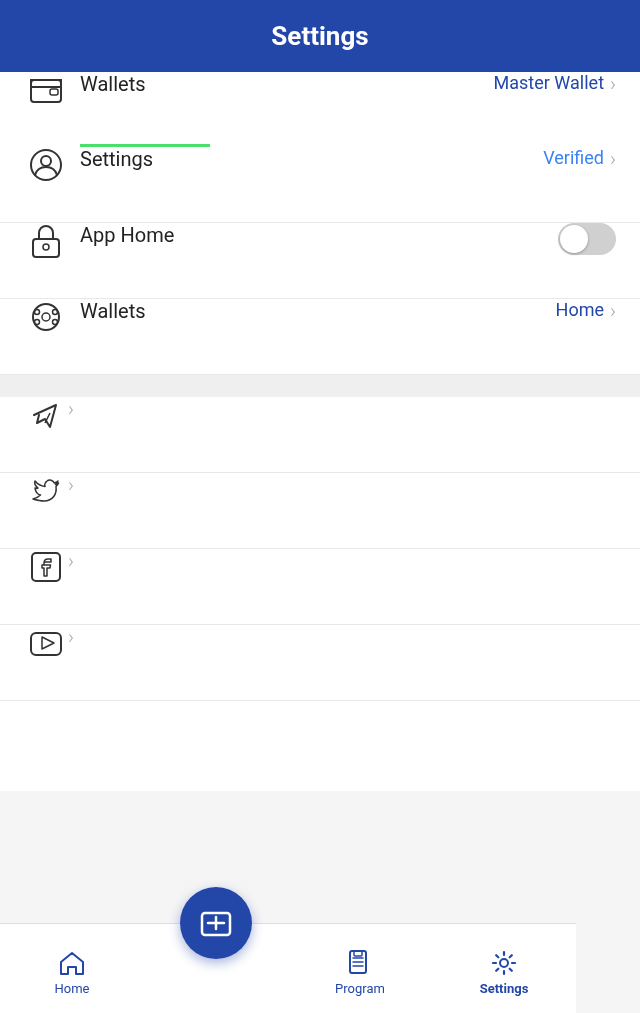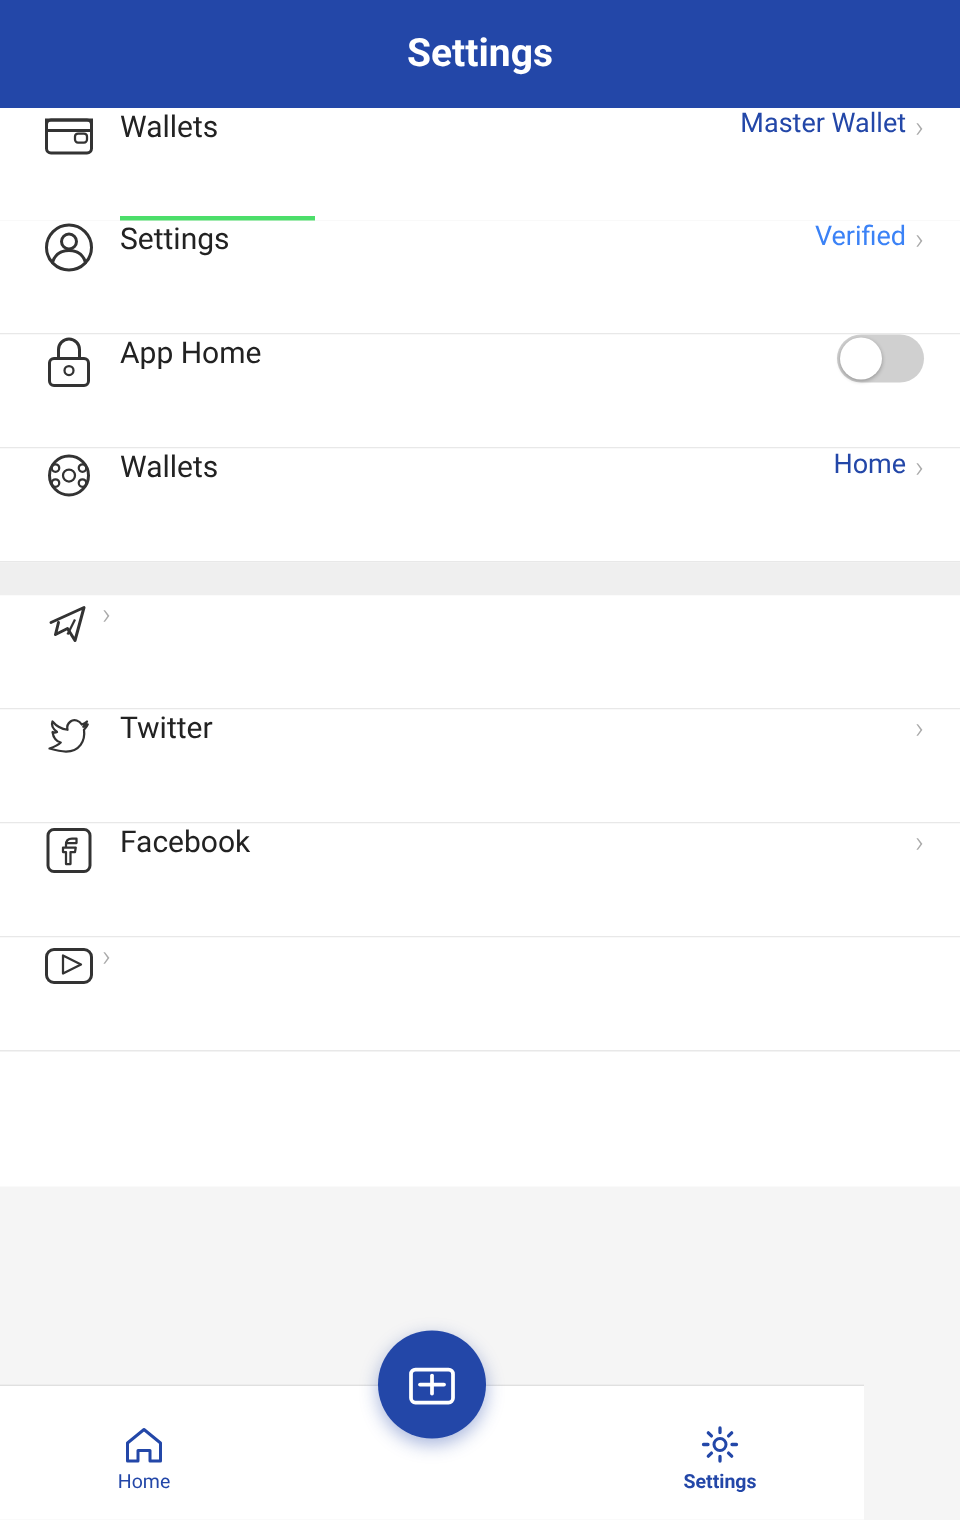--- a/index.html
+++ b/index.html
@@ -265,32 +265,30 @@
     </div>
     <span class="chevron">›</span>
   </div>
 
   <div class="settings-row">
     <div class="row-icon">
       <svg width="36" height="36" viewBox="0 0 36 36" fill="none" xmlns="http://www.w3.org/2000/svg">
         <path d="M5 26c3-1 5.5-2 7.5-4C10 21.5 7.5 19 7 15c1 .5 2 .5 3 0C7.5 13 6 10.5 7 8c2.5 3 6 5 10 5.5-.5-2 0-4 2-5.5 2.5-2 6-.5 7.5 2 1.5-.5 2.5-1 3.5-2-.5 1.5-1.5 2.5-2.5 3.5 1-.5 2-1 3-1.5-.5 1.5-1.5 2.5-2.5 3.5C29 21 25 28 16 28 12 28 8.5 27 5 26z" stroke="#333" stroke-width="1.5" fill="none" stroke-linejoin="round"></path>
       </svg>
     </div>
-    <span class="row-label">Twitter</span>
     <span class="chevron">›</span>
   </div>
 
   <div class="settings-row">
     <div class="row-icon">
       <svg width="36" height="36" viewBox="0 0 36 36" fill="none" xmlns="http://www.w3.org/2000/svg">
         <rect x="4" y="4" width="28" height="28" rx="4" stroke="#333" stroke-width="2" fill="none"></rect>
         <path d="M20 13h3v-3h-3c-2.5 0-4 1.5-4 4v2h-2v3h2v8h3v-8h3l.5-3H16v-2c0-.5.5-1 1-1h3z" stroke="#333" stroke-width="1.5" fill="none" stroke-linejoin="round"></path>
       </svg>
     </div>
-    <span class="row-label">Facebook</span>
     <span class="chevron">›</span>
   </div>
 
   <div class="settings-row">
     <div class="row-icon">
       <svg width="36" height="36" viewBox="0 0 36 36" fill="none" xmlns="http://www.w3.org/2000/svg">
         <rect x="3" y="8" width="30" height="22" rx="5" stroke="#333" stroke-width="2" fill="none"></rect>
         <polygon points="14,12 14,24 26,18" stroke="#333" stroke-width="1.5" fill="none" stroke-linejoin="round"></polygon>
       </svg>
     </div>
@@ -317,20 +315,32 @@
       <div class="fab-icon">
         <svg width="36" height="36" viewBox="0 0 36 36" fill="none" xmlns="http://www.w3.org/2000/svg">
           <rect x="4" y="8" width="28" height="22" rx="3" stroke="white" stroke-width="2.5" fill="none"></rect>
           <line x1="10" y1="18" x2="26" y2="18" stroke="white" stroke-width="2.5" stroke-linecap="round"></line>
           <line x1="18" y1="12" x2="18" y2="24" stroke="white" stroke-width="2.5" stroke-linecap="round"></line>
         </svg>
       </div>
     </div>
   </div>
 
+  <div class="nav-item">
+    <div class="nav-icon">
+      <svg width="28" height="28" viewBox="0 0 28 28" fill="none" xmlns="http://www.w3.org/2000/svg">
+        <rect x="4" y="2" width="16" height="22" rx="2" stroke="#2347a8" stroke-width="2" fill="none"></rect>
+        <rect x="8" y="2" width="8" height="5" rx="1" stroke="#2347a8" stroke-width="1.5" fill="none"></rect>
+        <line x1="7" y1="13" x2="17" y2="13" stroke="#2347a8" stroke-width="1.5" stroke-linecap="round"></line>
+        <line x1="7" y1="17" x2="17" y2="17" stroke="#2347a8" stroke-width="1.5" stroke-linecap="round"></line>
+        <line x1="7" y1="9" x2="17" y2="9" stroke="#2347a8" stroke-width="1.5" stroke-linecap="round"></line>
+      </svg>
+    </div>
+    <span class="nav-label">Program</span>
+  </div>
 
   <div class="nav-item">
     <div class="nav-icon">
       <svg width="28" height="28" viewBox="0 0 28 28" fill="none" xmlns="http://www.w3.org/2000/svg">
         <circle cx="14" cy="14" r="4" stroke="#2347a8" stroke-width="2" fill="none"></circle>
         <path d="M14 3v3M14 22v3M3 14h3M22 14h3M6.2 6.2l2.1 2.1M19.7 19.7l2.1 2.1M6.2 21.8l2.1-2.1M19.7 8.3l2.1-2.1" stroke="#2347a8" stroke-width="2.2" stroke-linecap="round"></path>
       </svg>
     </div>
     <span class="nav-label active">Settings</span>
   </div>

